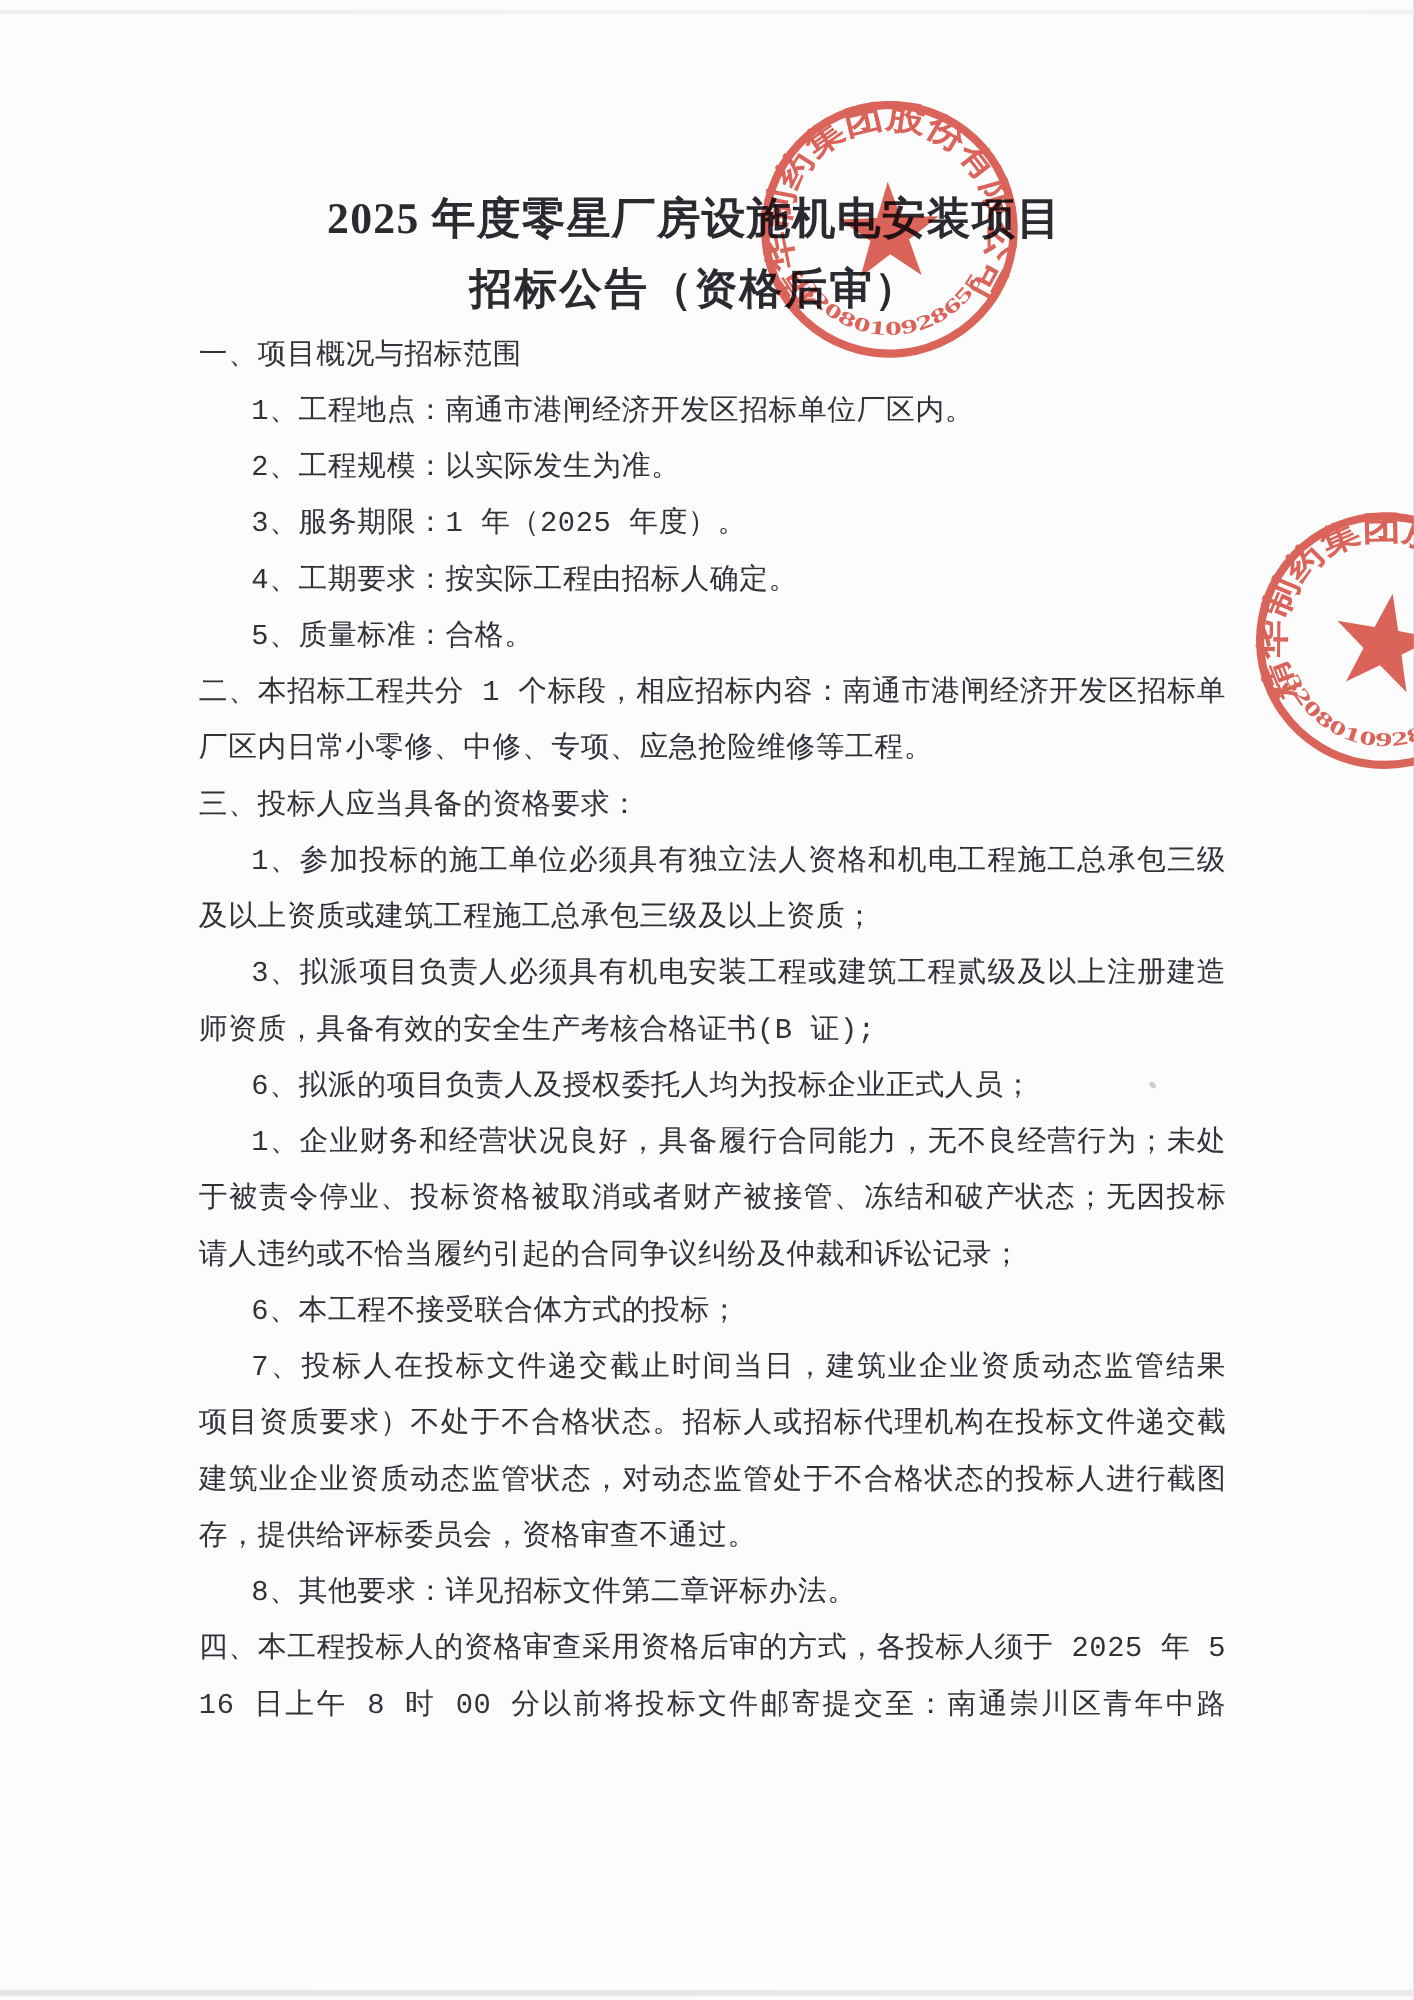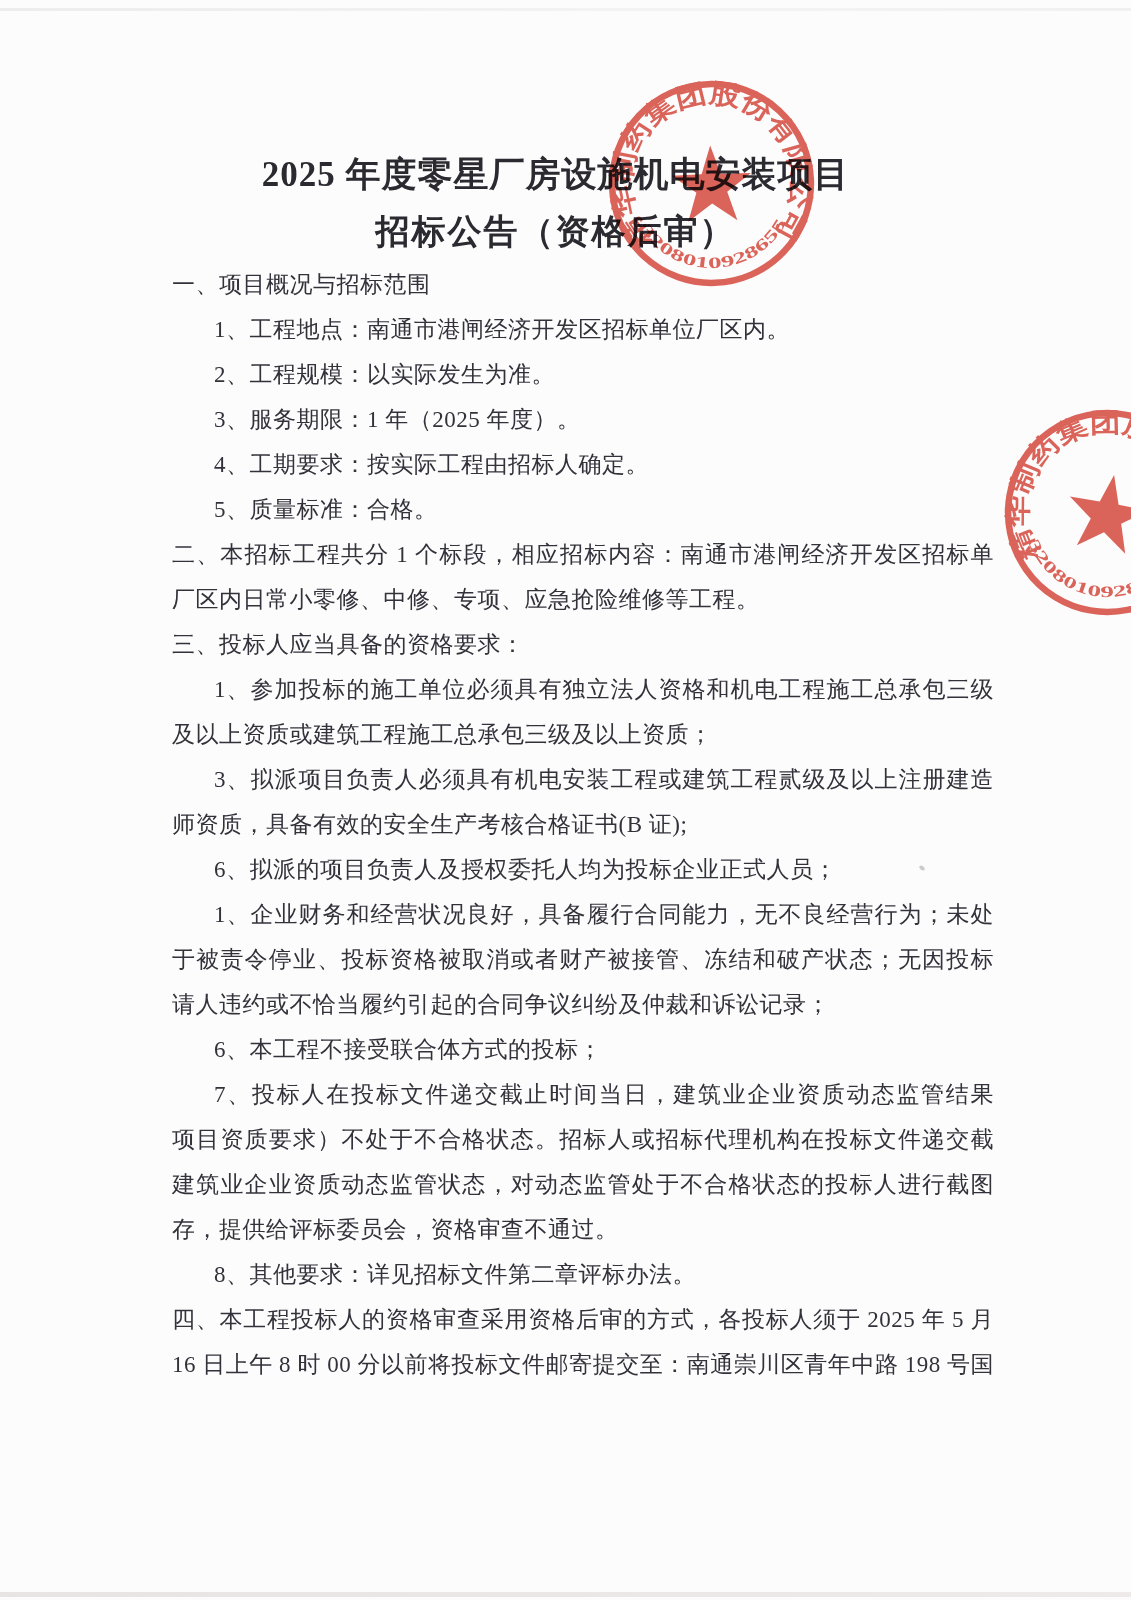--- a/index.html
+++ b/index.html
@@ -41,24 +41,25 @@
   }
   .title-line-2 {
     font-size: 34px;
     font-weight: bold;
     line-height: 56px;
     letter-spacing: 2px;
     color: #2b2a31;
   }
   .doc-body {
     position: absolute;
-    left: 172px;
+    left: 159px;
     top: 262px;
     width: 822px;
     z-index: 2;
+    font-family: Liberation Mono, monospace;
   }
   .line {
     height: 45px;
     line-height: 45px;
     font-size: 23px;
     letter-spacing: 0.5px;
     white-space: nowrap;
     color: #33323b;
   }
   .line.indent { padding-left: 42px; }

